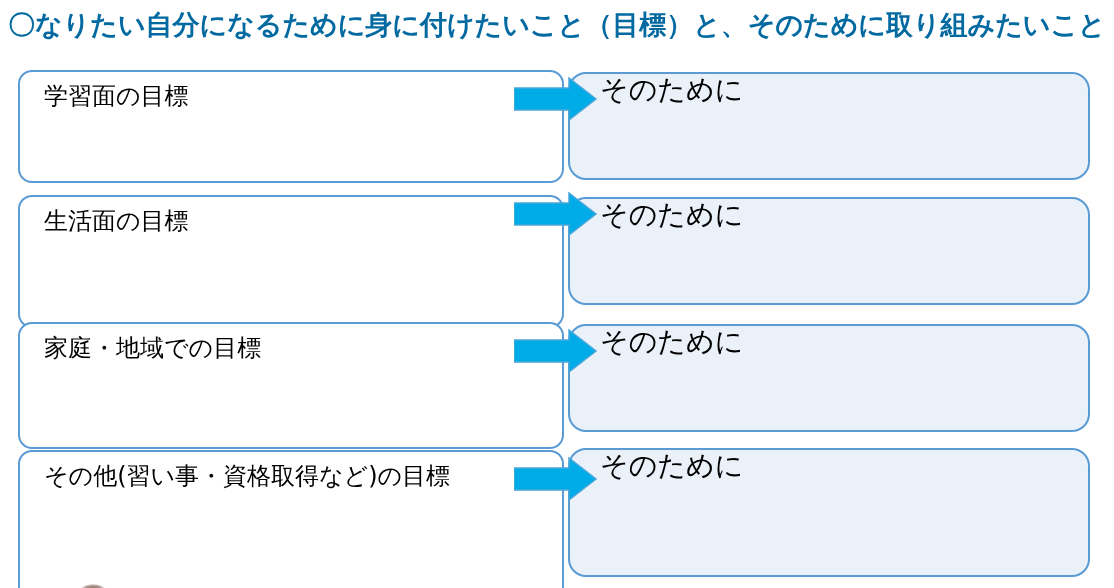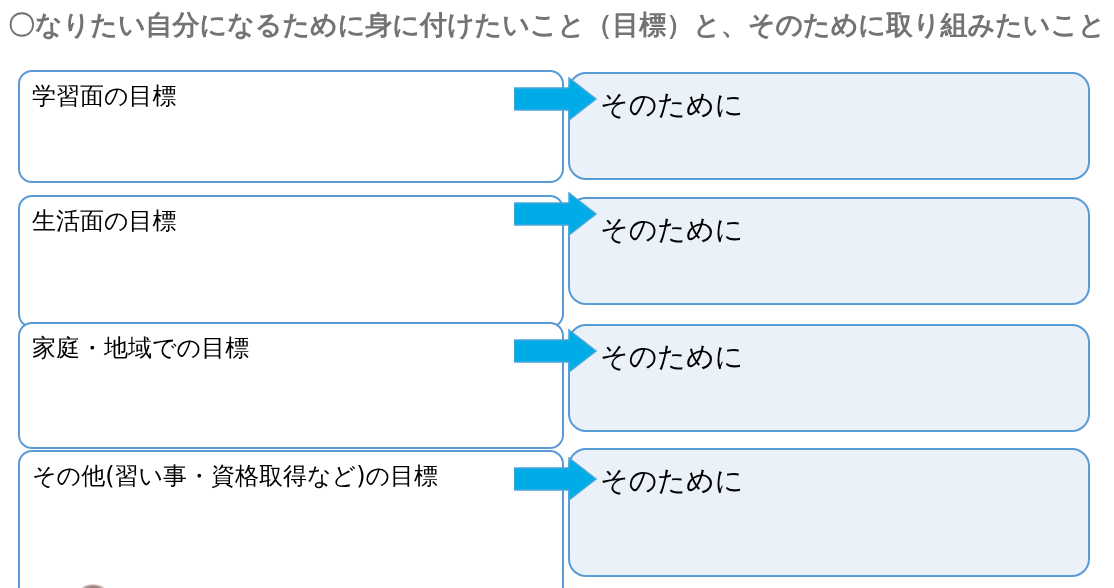--- a/index.html
+++ b/index.html
@@ -3,37 +3,37 @@
 <meta charset="utf-8">
 <style>
   html,body{margin:0;padding:0;}
   body{
     width:1114px;height:588px;position:relative;overflow:hidden;
     background:#ffffff;
     font-family:"DejaVu Sans","Liberation Sans",sans-serif;
   }
   .title{
     position:absolute;left:8px;top:7px;
-    font-size:27px;font-weight:bold;color:#737373;
+    font-size:27px;font-weight:bold;color:#0369a1;
     white-space:nowrap;letter-spacing:0;
   }
   .goal-box{
     position:absolute;left:18px;width:546px;box-sizing:border-box;
     background:#ffffff;border:2px solid #5B9BD5;border-radius:14px;
   }
   .action-box{
     position:absolute;left:568px;width:522px;box-sizing:border-box;
     background:#EAF1F9;border:2px solid #5B9BD5;border-radius:18px;
   }
   .goal-label{
     display:block;padding:10px 12px 0 12px;
-    font-size:24px;color:#000;line-height:1.2;white-space:nowrap;
+    font-size:24px;color:#000;line-height:1.2;white-space:nowrap;margin-left:12px;
   }
   .action-label{
-    display:block;padding:15px 12px 0 30px;
+    display:block;padding:0 12px 0 30px;
     font-size:28px;color:#000;line-height:1.15;white-space:nowrap;
   }
   .arrow{
     position:absolute;left:514px;width:84px;height:46px;
   }
   
   .r1 .goal-box{top:70px;height:113px}
   .r1 .action-box{top:72px;height:108px}
   .r1 .arrow{top:76px}
   .r2 .goal-box{top:195px;height:133px}

